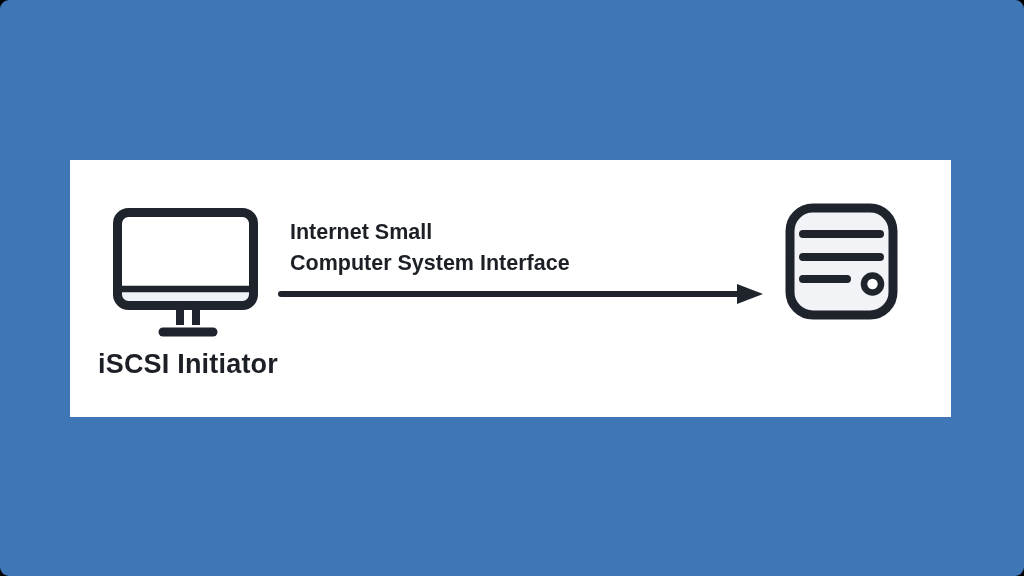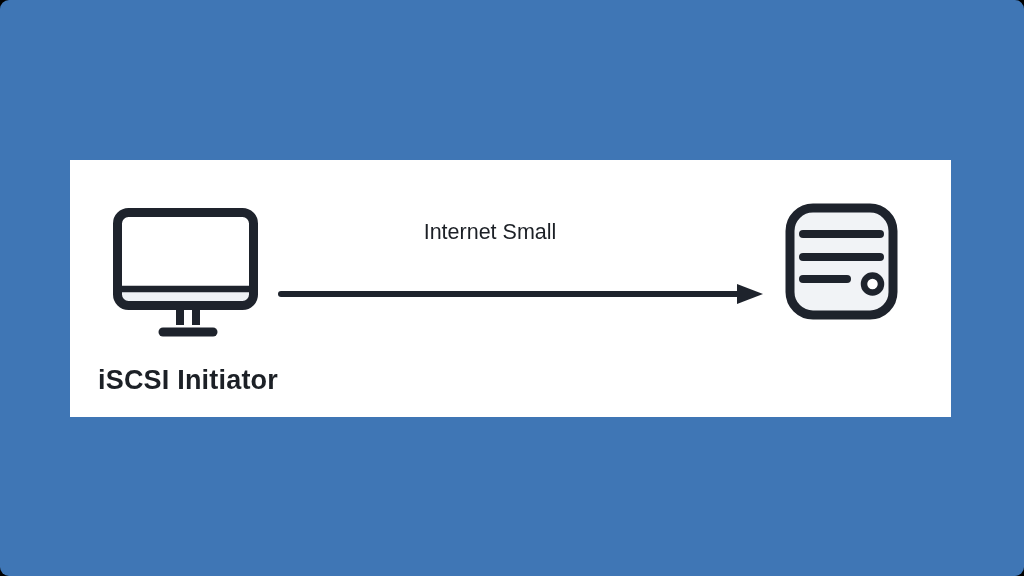--- a/index.html
+++ b/index.html
@@ -34,41 +34,41 @@
     background: var(--panel-background);
   }
   .icon { color: var(--ink); position: absolute; }
   .icon svg { display: block; width: 100%; height: 100%; }
 
   .monitor-icon { left: 43px; top: 48px; width: 145px; height: 130px; }
   .server-icon  { left: 715px; top: 43px; width: 113px; height: 117px; }
 
   .node-label {
     position: absolute;
-    top: 205px;
+    top: 189px;
     color: var(--text);
     font-size: 27px;
     font-weight: 700;
     text-align: center;
     letter-spacing: 0.2px;
     white-space: nowrap;
   }
   .initiator-label { left: 13px;  width: 210px; }
   .target-label    { left: 680px; width: 175px; }
 
   .connection-label {
     position: absolute;
     left: 220px;
     top: 57px;
     width: 400px;
-    text-align: center;
+    text-align: left;
     color: var(--text);
     font-size: 21.5px;
     line-height: 31px;
-    font-weight: 400;
+    font-weight: 700;
   }
   .arrow {
     position: absolute;
     left: 207px;
     top: 122px;
     width: 487px;
     height: 24px;
     color: var(--ink);
   }
   .arrow svg { display: block; width: 100%; height: 100%; }
@@ -87,20 +87,21 @@
         <rect x="4.5" y="4.5" width="136" height="93" rx="11" stroke="currentColor" stroke-width="9"></rect>
         <path d="M67 101 V117" stroke="currentColor" stroke-width="8"></path>
         <path d="M83 101 V117" stroke="currentColor" stroke-width="8"></path>
         <path d="M50 124 H100" stroke="currentColor" stroke-width="9" stroke-linecap="round"></path>
       </svg>
     </span>
     <div class="node-label initiator-label">iSCSI Initiator</div>
 
     <div class="connection-label">
       <div>Internet Small</div>
+      <div>Computer System Interface</div>
     </div>
     <span class="arrow">
       <svg viewBox="0 0 487 24" fill="none" xmlns="http://www.w3.org/2000/svg">
         <path d="M4 12 H461" stroke="currentColor" stroke-width="6" stroke-linecap="round"></path>
         <path d="M460 2 L486 12 L460 22 Z" fill="currentColor"></path>
       </svg>
     </span>
 
     <span class="icon server-icon">
       <svg viewBox="0 0 113 117" fill="none" xmlns="http://www.w3.org/2000/svg">

